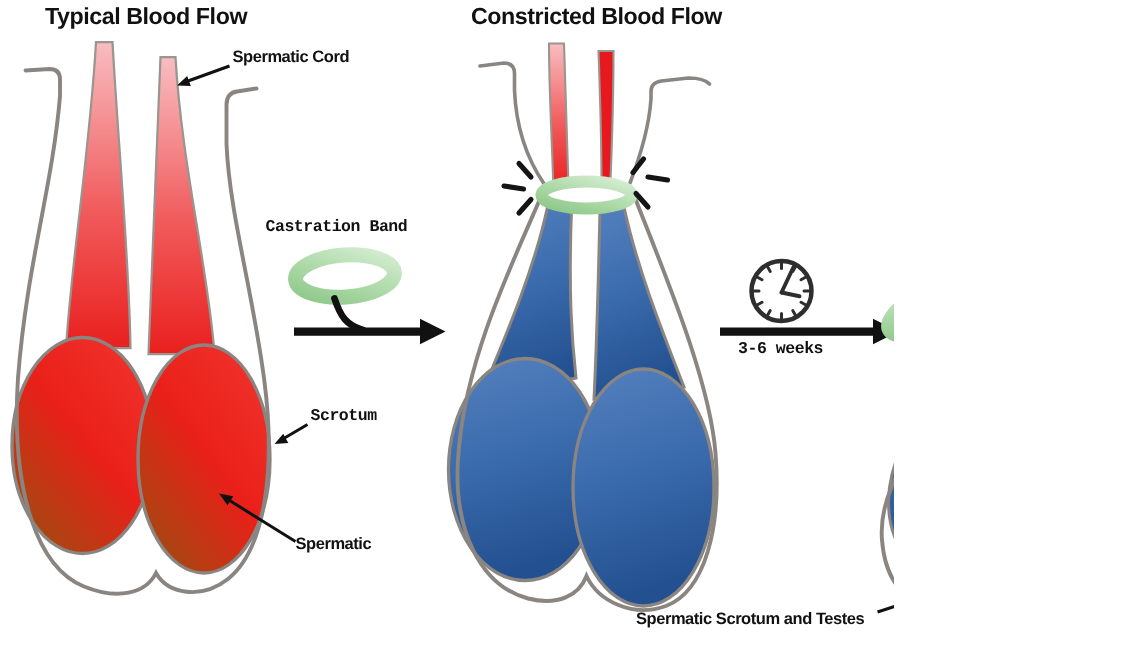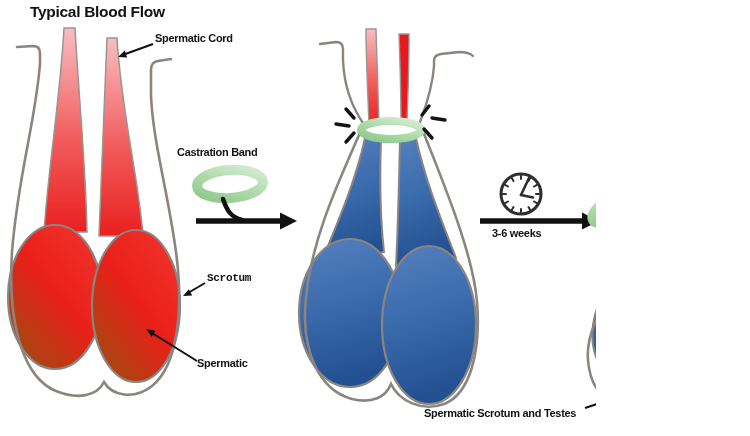--- a/index.html
+++ b/index.html
@@ -159,27 +159,28 @@
       </g>
       <g>
         <line x1="585" y1="408" x2="620" y2="396.5"></line>
         <polygon points="628,394 620.5,400.1 618.3,393.5" stroke="none"></polygon>
       </g>
     </g>
   </svg>
 
   <div class="lbl title" style="left:30px;top:3px;">Typical Blood Flow</div>
 
+  <div class="lbl title" style="left:314px;top:3px;">Constricted Blood Flow</div>
 
   <div class="lbl" style="left:155px;top:32px;">Spermatic Cord</div>
 
-  <div class="lbl" style="left:177px;top:146px;">Castration Band</div>
+  <div class="lbl" style="left:177px;top:146px;font-family:Liberation Mono, monospace;">Castration Band</div>
 
   <div class="lbl" style="left:207px;top:272px;font-family:Liberation Mono, monospace;">Scrotum</div>
 
   <div class="lbl" style="left:197px;top:357px;">Spermatic</div>
 
 
-  <div class="lbl" style="left:492px;top:227px;">3-6 weeks</div>
+  <div class="lbl" style="left:492px;top:227px;font-family:Liberation Mono, monospace;">3-6 weeks</div>
 
   <div class="lbl" style="left:424px;top:407px;">Spermatic Scrotum and Testes</div>
 
 </div>
 
 </body></html>

